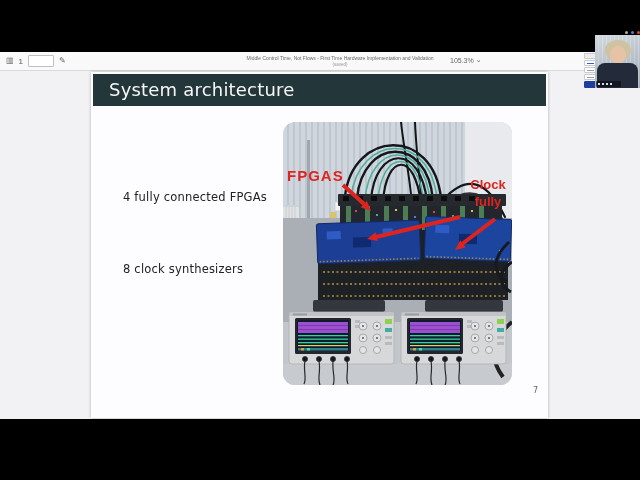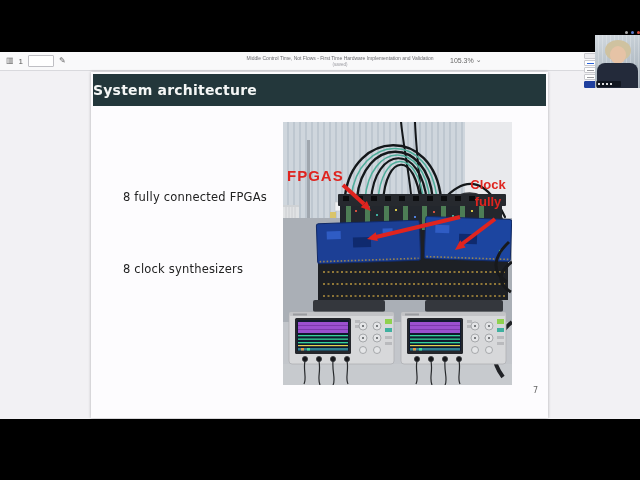--- a/index.html
+++ b/index.html
@@ -23,26 +23,26 @@
   .chips{position:absolute;left:584px;top:53px;width:13px;display:flex;flex-direction:column;gap:1px;}
   .chip{height:6px;background:#fff;border:1px solid #c9c9ce;border-radius:1px;box-sizing:border-box;}
   .chip.gray{background:#ececef;}
   .chip.blue-text{background:#fff;box-shadow:inset 0 0 0 1px #fff;}
   .chip.blue-text::after{content:"";display:block;margin:1.5px auto 0;width:7px;height:1.5px;background:#2a62d9;}
   .chip.dash::after{content:"";display:block;margin:1.5px auto 0;width:7px;height:1.5px;background:#9a9aa0;}
   .chip.solid{background:var(--accent-blue,#1f3f9e);border-color:var(--accent-blue,#1f3f9e);height:7px;}
   
   .page{position:absolute;left:91px;top:72px;width:457px;height:346px;background:var(--page-bg,#fdfcfe);box-shadow:0 0 3px rgba(0,0,0,.28);}
   .slide-header{position:absolute;left:2px;right:2px;top:2px;height:32px;background:var(--slide-header-bg,#23373b);}
-  .slide-header .t{color:var(--slide-title-text,#f5f7f6);font-family:"DejaVu Sans",sans-serif;font-weight:bold;font-size:14px;line-height:32px;padding-left:0;letter-spacing:.2px;}
+  .slide-header .t{color:var(--slide-title-text,#f5f7f6);font-family:"DejaVu Sans",sans-serif;font-weight:normal;font-size:18px;line-height:32px;padding-left:16px;letter-spacing:.2px;}
   .bullet{position:absolute;left:32px;color:#222;font-family:"DejaVu Sans",sans-serif;font-size:11.5px;letter-spacing:.2px;}
   .b1{top:118px;} .b2{top:190px;} .b3{top:228px;width:150px;line-height:18px;}
   .pagenum{position:absolute;left:442px;top:314px;font-size:8px;color:#666;font-family:"DejaVu Sans",sans-serif;}
   
-  .photo{position:absolute;left:192px;top:50px;width:229px;height:263px;overflow:hidden;}
+  .photo{position:absolute;left:192px;top:50px;width:229px;height:263px;overflow:hidden;border-radius:12px;}
   .photo svg{display:block;}
   .ann{position:absolute;color:var(--annotation-red,#df241f);font-weight:800;line-height:1;}
   .ann-fpgas{left:4px;top:46px;font-size:15px;letter-spacing:1px;}
   .ann-clock{left:179px;top:54px;width:52px;text-align:center;font-size:13px;line-height:17px;}
   
   .webcam{position:absolute;left:595px;top:35px;width:45px;height:53px;overflow:hidden;background:linear-gradient(160deg,#d3dae0,#9fabb5);}
   .webcam .blinds{position:absolute;inset:0;background:repeating-linear-gradient(90deg,transparent 0 3px,rgba(255,255,255,.22) 3px 4px);}
   .webcam .hair{position:absolute;left:10px;top:5px;width:26px;height:21px;border-radius:50%;background:#cfc2a0;}
   .webcam .face{position:absolute;left:15px;top:11px;width:16px;height:18px;border-radius:50%;background:#e6c3a6;}
   .webcam .body{position:absolute;left:2px;top:28px;width:41px;height:25px;border-radius:8px 8px 0 0;background:#232a3a;}
@@ -79,21 +79,21 @@
   <span class="chip dash"></span>
   <span class="chip dash"></span>
   <span class="chip solid"></span>
 </div>
 
 <div class="page">
   <div class="slide-header">
     <div class="t">System architecture</div>
   </div>
 
-  <div class="bullet b1">8 fully connected FPGAs</div>
+  <div class="bullet b1">4 fully connected FPGAs</div>
   <div class="bullet b2">8 clock synthesizers</div>
 
   <div class="photo">
     <svg width="229" height="263" viewBox="0 0 229 263">
       <defs>
         <pattern id="blinds" width="6" height="10" patternUnits="userSpaceOnUse">
           <rect width="6" height="10" fill="#cfd6dd"></rect>
           <rect x="4" width="2" height="10" fill="#bec7d0"></rect>
         </pattern>
         <g id="scope">

